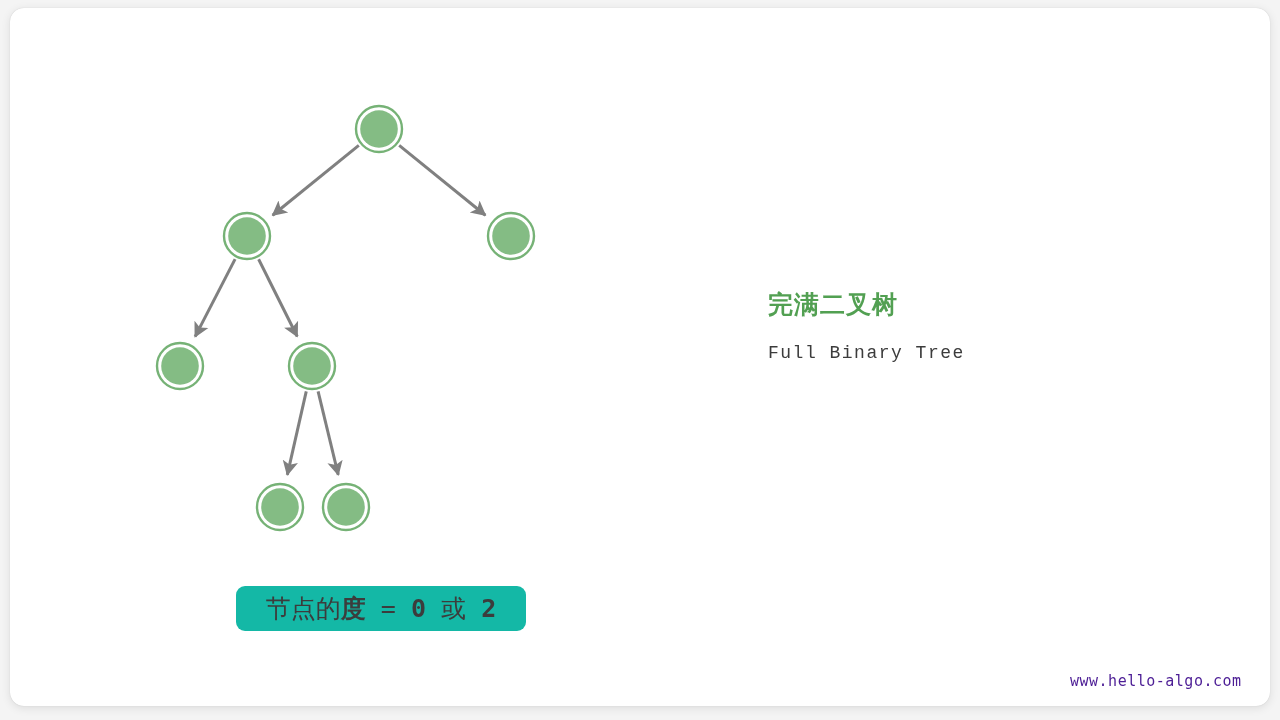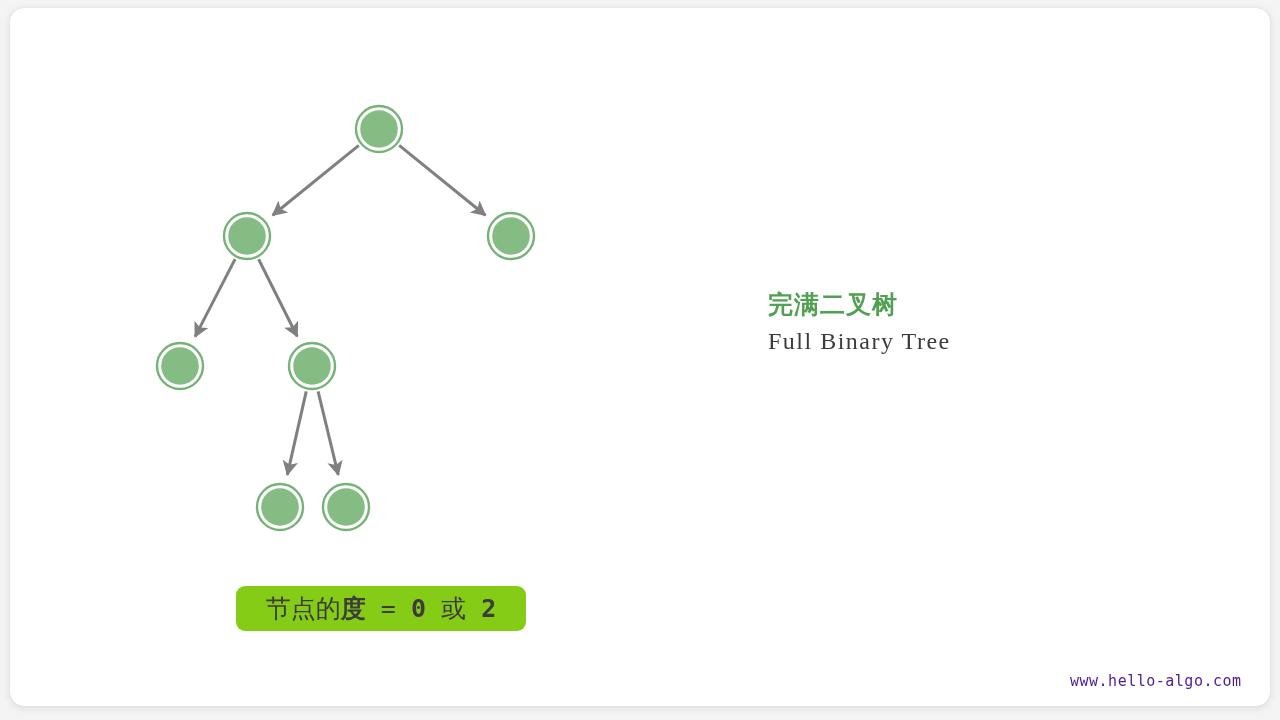--- a/index.html
+++ b/index.html
@@ -42,34 +42,34 @@
   }
   .title-cn {
     color: #52a052;
     font-size: 25px;
     font-weight: bold;
     font-family: "DejaVu Sans", "Liberation Sans", sans-serif;
     letter-spacing: 1px;
     line-height: 30px;
   }
   .title-en {
-    margin-top: 7px;
+    margin-top: 19px;
     color: #3c3c3c;
-    font-size: 24px;
-    font-family: Liberation Serif, serif;
+    font-size: 18px;
+    font-family: Liberation Mono, monospace;
     letter-spacing: 1.5px;
     line-height: 28px;
   }
   #caption-box {
     position: absolute;
     left: 236px;
     top: 586px;
     width: 290px;
     height: 45px;
-    background: #84cc16;
+    background: #14b8a6;
     border-radius: 9px;
     display: flex;
     align-items: center;
     justify-content: center;
     box-sizing: border-box;
   }
   .caption-text {
     font-size: 25px;
     color: #3c3c3c;
     font-family: "DejaVu Sans Mono", "Liberation Mono", monospace;

